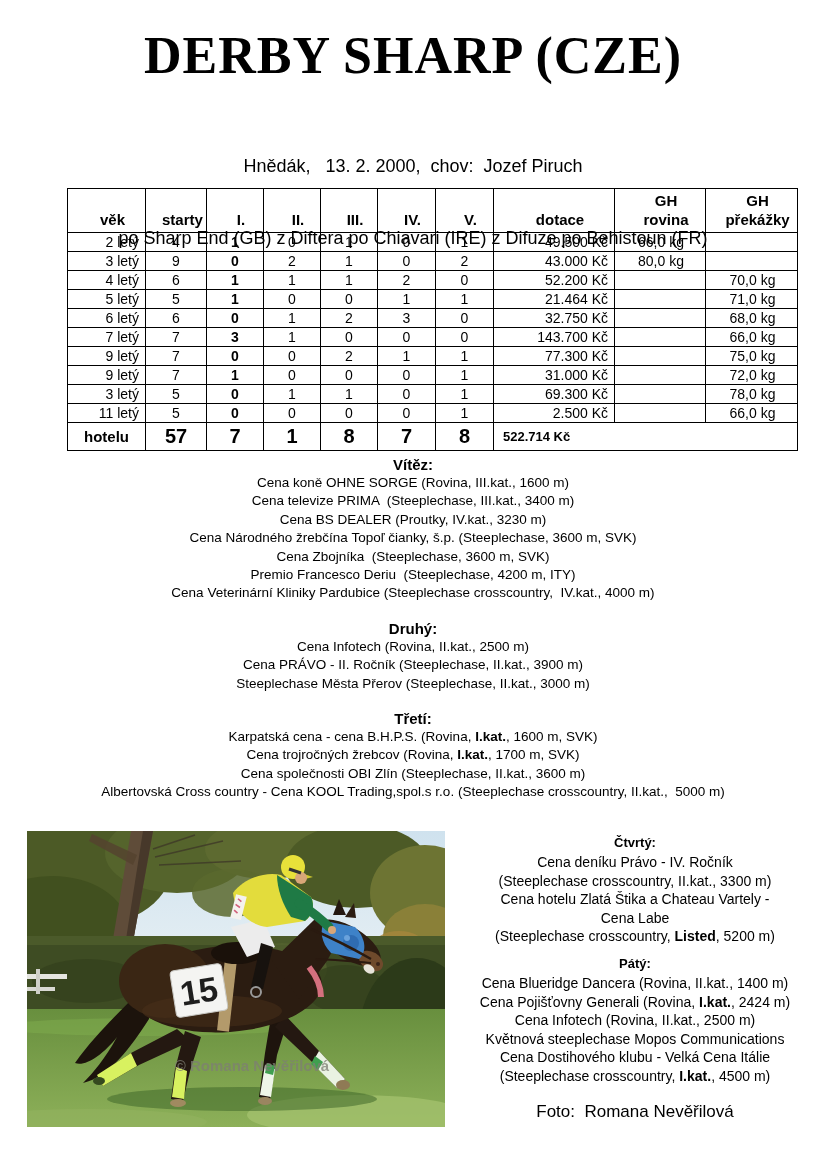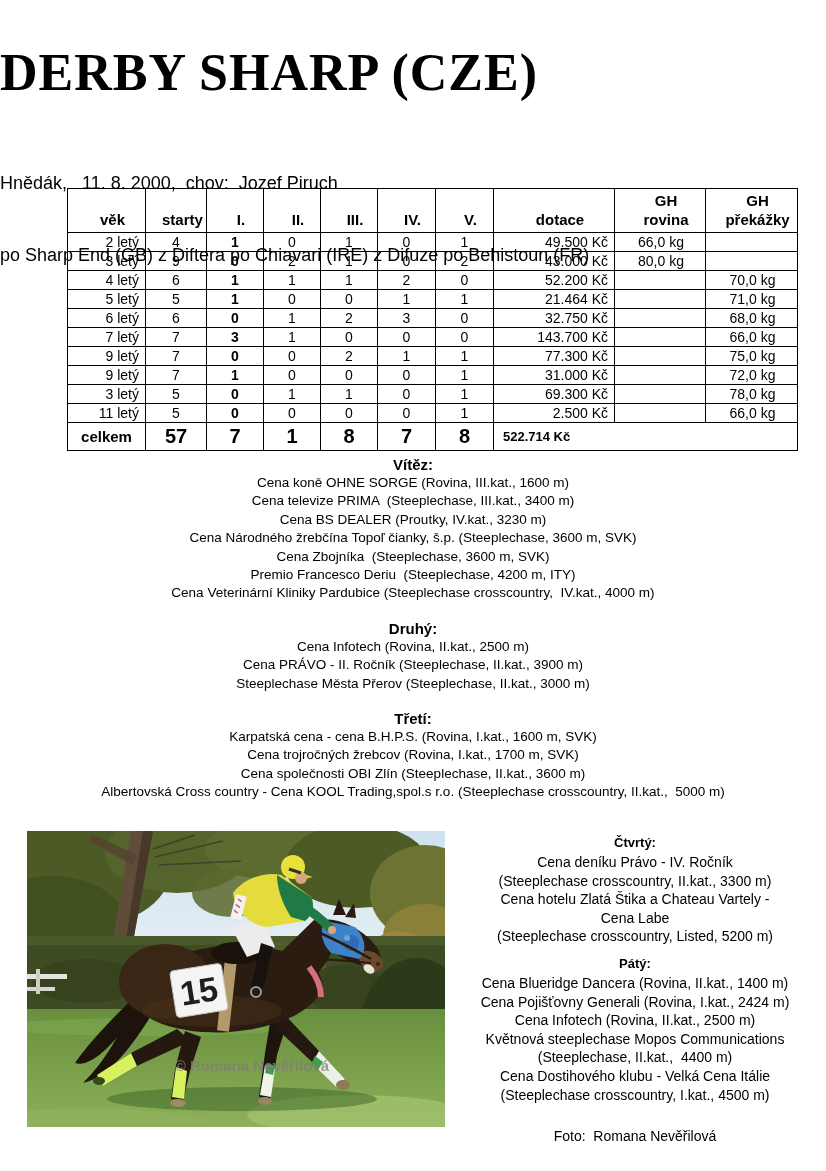--- a/index.html
+++ b/index.html
@@ -3,21 +3,21 @@
 <meta charset="utf-8">
 <style>
   * { margin:0; padding:0; box-sizing:border-box; }
   html,body { background:#888; }
   .page {
     position:relative; width:826px; height:1171px; margin:0 auto;
     background:#ffffff; overflow:hidden;
     font-family:"Liberation Sans","DejaVu Sans",sans-serif; color:#000;
   }
   
-  .hdr { position:absolute; top:17px; left:0; right:0; }
+  .hdr { position:absolute; top:0; left:0; right:0; text-align:center; }
   .title {
     margin-top:26px;
     font-family:"Liberation Serif","DejaVu Serif",serif;
     font-weight:bold; font-size:52px; line-height:60px; letter-spacing:1px;
   }
   .subtitle { margin-top:20px; font-size:18px; line-height:24px; white-space:pre; }
   
   .tblwrap { position:absolute; left:67px; top:188px; width:730px; }
   table { border-collapse:collapse; width:730px; table-layout:fixed; }
   th, td { border:1px solid #000; overflow:hidden; }
@@ -35,40 +35,40 @@
   tr.total td.t-label { text-align:center; font-size:15px; }
   tr.total td.t-num { text-align:center; font-size:20px; }
   tr.total td.t-dotace { text-align:left; font-size:13px; padding-left:9px; }
   
   .sections-center {
     position:absolute; top:450px; left:0; right:0; padding-top:6px; text-align:center;
   }
   .sections-center .section { margin-bottom:17px; }
   .sec-title { font-size:15px; font-weight:bold; line-height:18px; }
   .sections-center .sec-line { font-size:13.5px; line-height:18.4px; white-space:pre; }
-  .sec-line b { font-weight:normal; }
+  .sec-line b { font-weight:bold; }
   
   .bottom { position:absolute; top:831px; left:27px; width:799px; display:flex; }
   .photo { width:418px; height:296px; flex:0 0 418px; }
   .photo svg { display:block; }
   .right-col { width:376px; margin-left:2px; text-align:center; padding-top:2px; }
   .right-col .section { margin-bottom:8px; }
   .right-col .sec-title { font-size:13px; line-height:19px; margin-bottom:1px; }
   .right-col .sec-line { font-size:14px; line-height:18.6px; white-space:pre; }
-  .credit { margin-top:24px; font-size:14px; white-space:pre; }
+  .credit { margin-top:16px; font-size:17px; white-space:pre; }
 </style>
 </head>
 <body>
 
 <div class="page">
 
   <div class="hdr">
     <div class="title">DERBY SHARP (CZE)</div>
     <div class="subtitle">
-      <div>Hnědák,   11. 8. 2000,  chov:  Jozef Piruch</div>
+      <div>Hnědák,   13. 2. 2000,  chov:  Jozef Piruch</div>
       <div>po Sharp End (GB) z Diftera po Chiavari (IRE) z Difuze po Behistoun (FR)</div>
     </div>
   </div>
 
   <div class="tblwrap">
     <table>
       <colgroup>
         <col style="width:78px">
           <col style="width:61px">
           <col style="width:57px">
@@ -211,21 +211,21 @@
             <td class="c-i">0</td>
             <td class="c-num">0</td>
             <td class="c-num">0</td>
             <td class="c-num">0</td>
             <td class="c-num">1</td>
             <td class="c-dotace">2.500 Kč</td>
             <td class="c-gh"></td>
             <td class="c-gh">66,0 kg</td>
           </tr>
           <tr class="total">
-            <td class="t-label">celkem</td>
+            <td class="t-label">hotelu</td>
             <td class="t-num">57</td>
             <td class="t-num">7</td>
             <td class="t-num">1</td>
             <td class="t-num">8</td>
             <td class="t-num">7</td>
             <td class="t-num">8</td>
             <td class="t-dotace" colspan="3">522.714 Kč</td>
           </tr>
         </tbody>
     </table>
@@ -406,21 +406,20 @@
             <div class="sec-line"><span>Cena hotelu Zlatá Štika a Chateau Vartely -</span></div>
             <div class="sec-line"><span>Cena Labe</span></div>
             <div class="sec-line"><span>(Steeplechase crosscountry, </span><b>Listed</b><span>, 5200 m)</span></div>
           </div>
           <div class="section">
             <div class="sec-title">Pátý:</div>
             <div class="sec-line"><span>Cena Blueridge Dancera (Rovina, II.kat., 1400 m)</span></div>
             <div class="sec-line"><span>Cena Pojišťovny Generali (Rovina, </span><b>I.kat.</b><span>, 2424 m)</span></div>
             <div class="sec-line"><span>Cena Infotech (Rovina, II.kat., 2500 m)</span></div>
             <div class="sec-line"><span>Květnová steeplechase Mopos Communications</span></div>
-            <div class="sec-line"><span>(Steeplechase, II.kat.,  4400 m)</span></div>
             <div class="sec-line"><span>Cena Dostihového klubu - Velká Cena Itálie</span></div>
             <div class="sec-line"><span>(Steeplechase crosscountry, </span><b>I.kat.</b><span>, 4500 m)</span></div>
           </div>
         </div>
       <div class="credit">Foto:  Romana Nevěřilová</div>
     </div>
   </div>
 
 </div>
 

